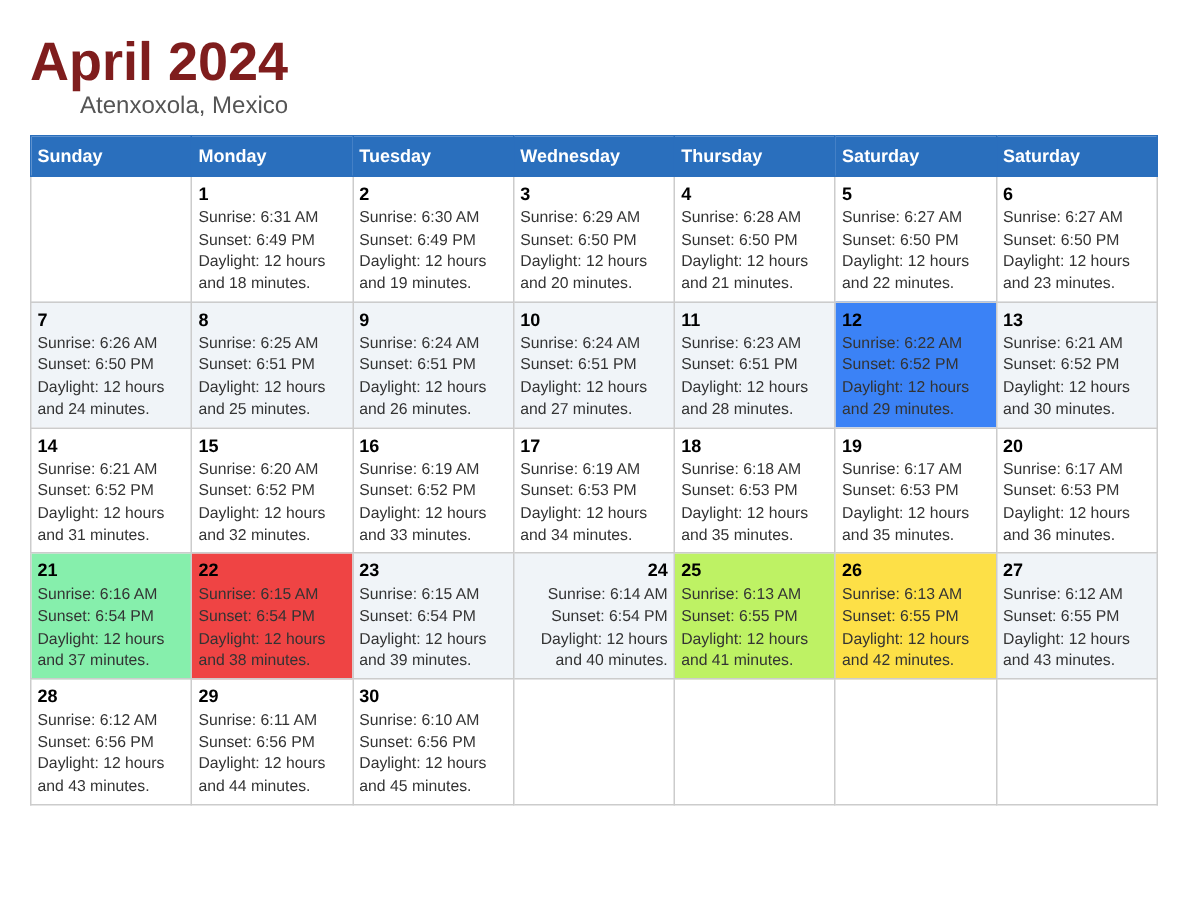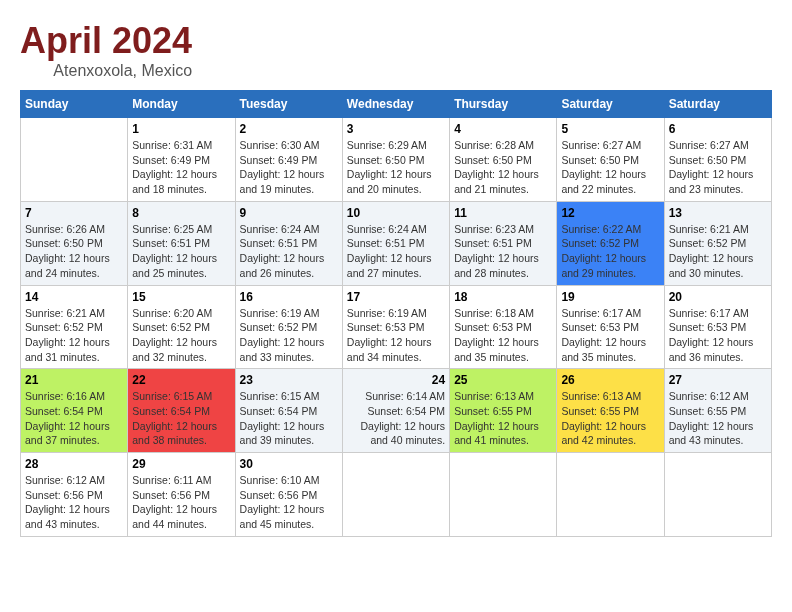--- a/index.html
+++ b/index.html
@@ -247,21 +247,21 @@
         </td>
         <td>
           <div class="day-num">20</div>
           <div class="day-info" style="white-space: pre-line;">Sunrise: 6:17 AM
 Sunset: 6:53 PM
 Daylight: 12 hours
 and 36 minutes.</div>
         </td>
       </tr>
       <tr style="background: rgb(245, 245, 245);">
-        <td style="background: #bef264;">
+        <td style="background: #86efac;">
           <div class="day-num">21</div>
           <div class="day-info" style="white-space: pre-line;">Sunrise: 6:16 AM
 Sunset: 6:54 PM
 Daylight: 12 hours
 and 37 minutes.</div>
         </td>
         <td style="background: #ef4444; margin-top: 20px;">
           <div class="day-num">22</div>
           <div class="day-info" style="white-space: pre-line;">Sunrise: 6:15 AM
 Sunset: 6:54 PM

